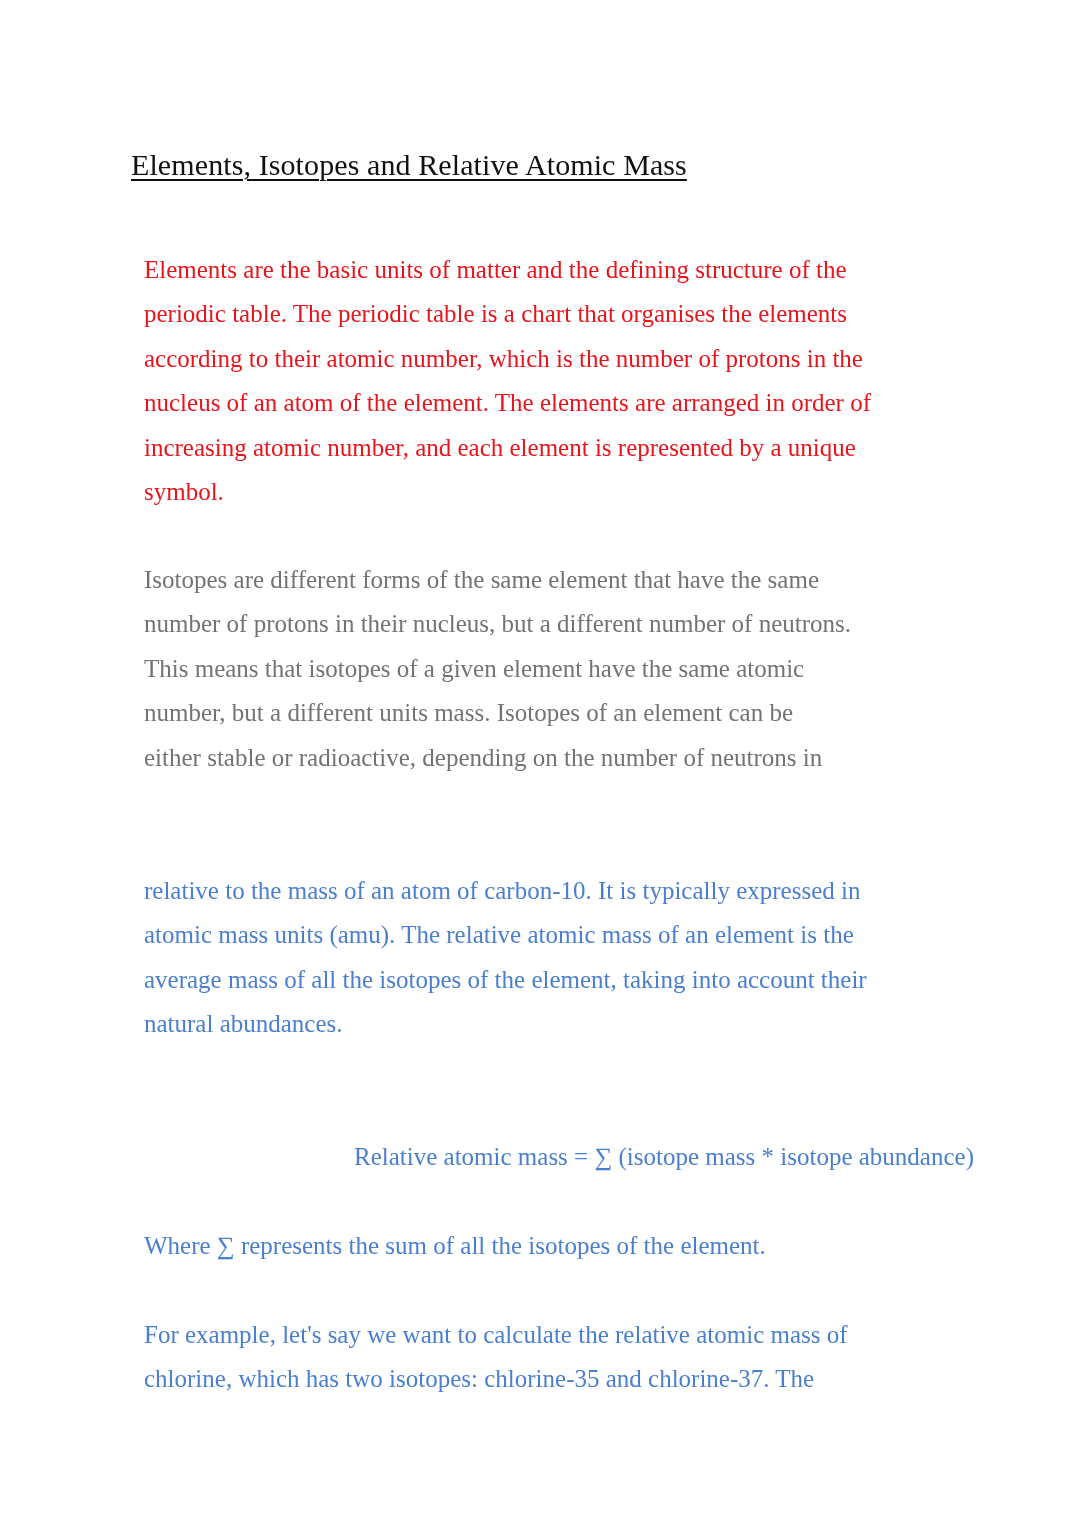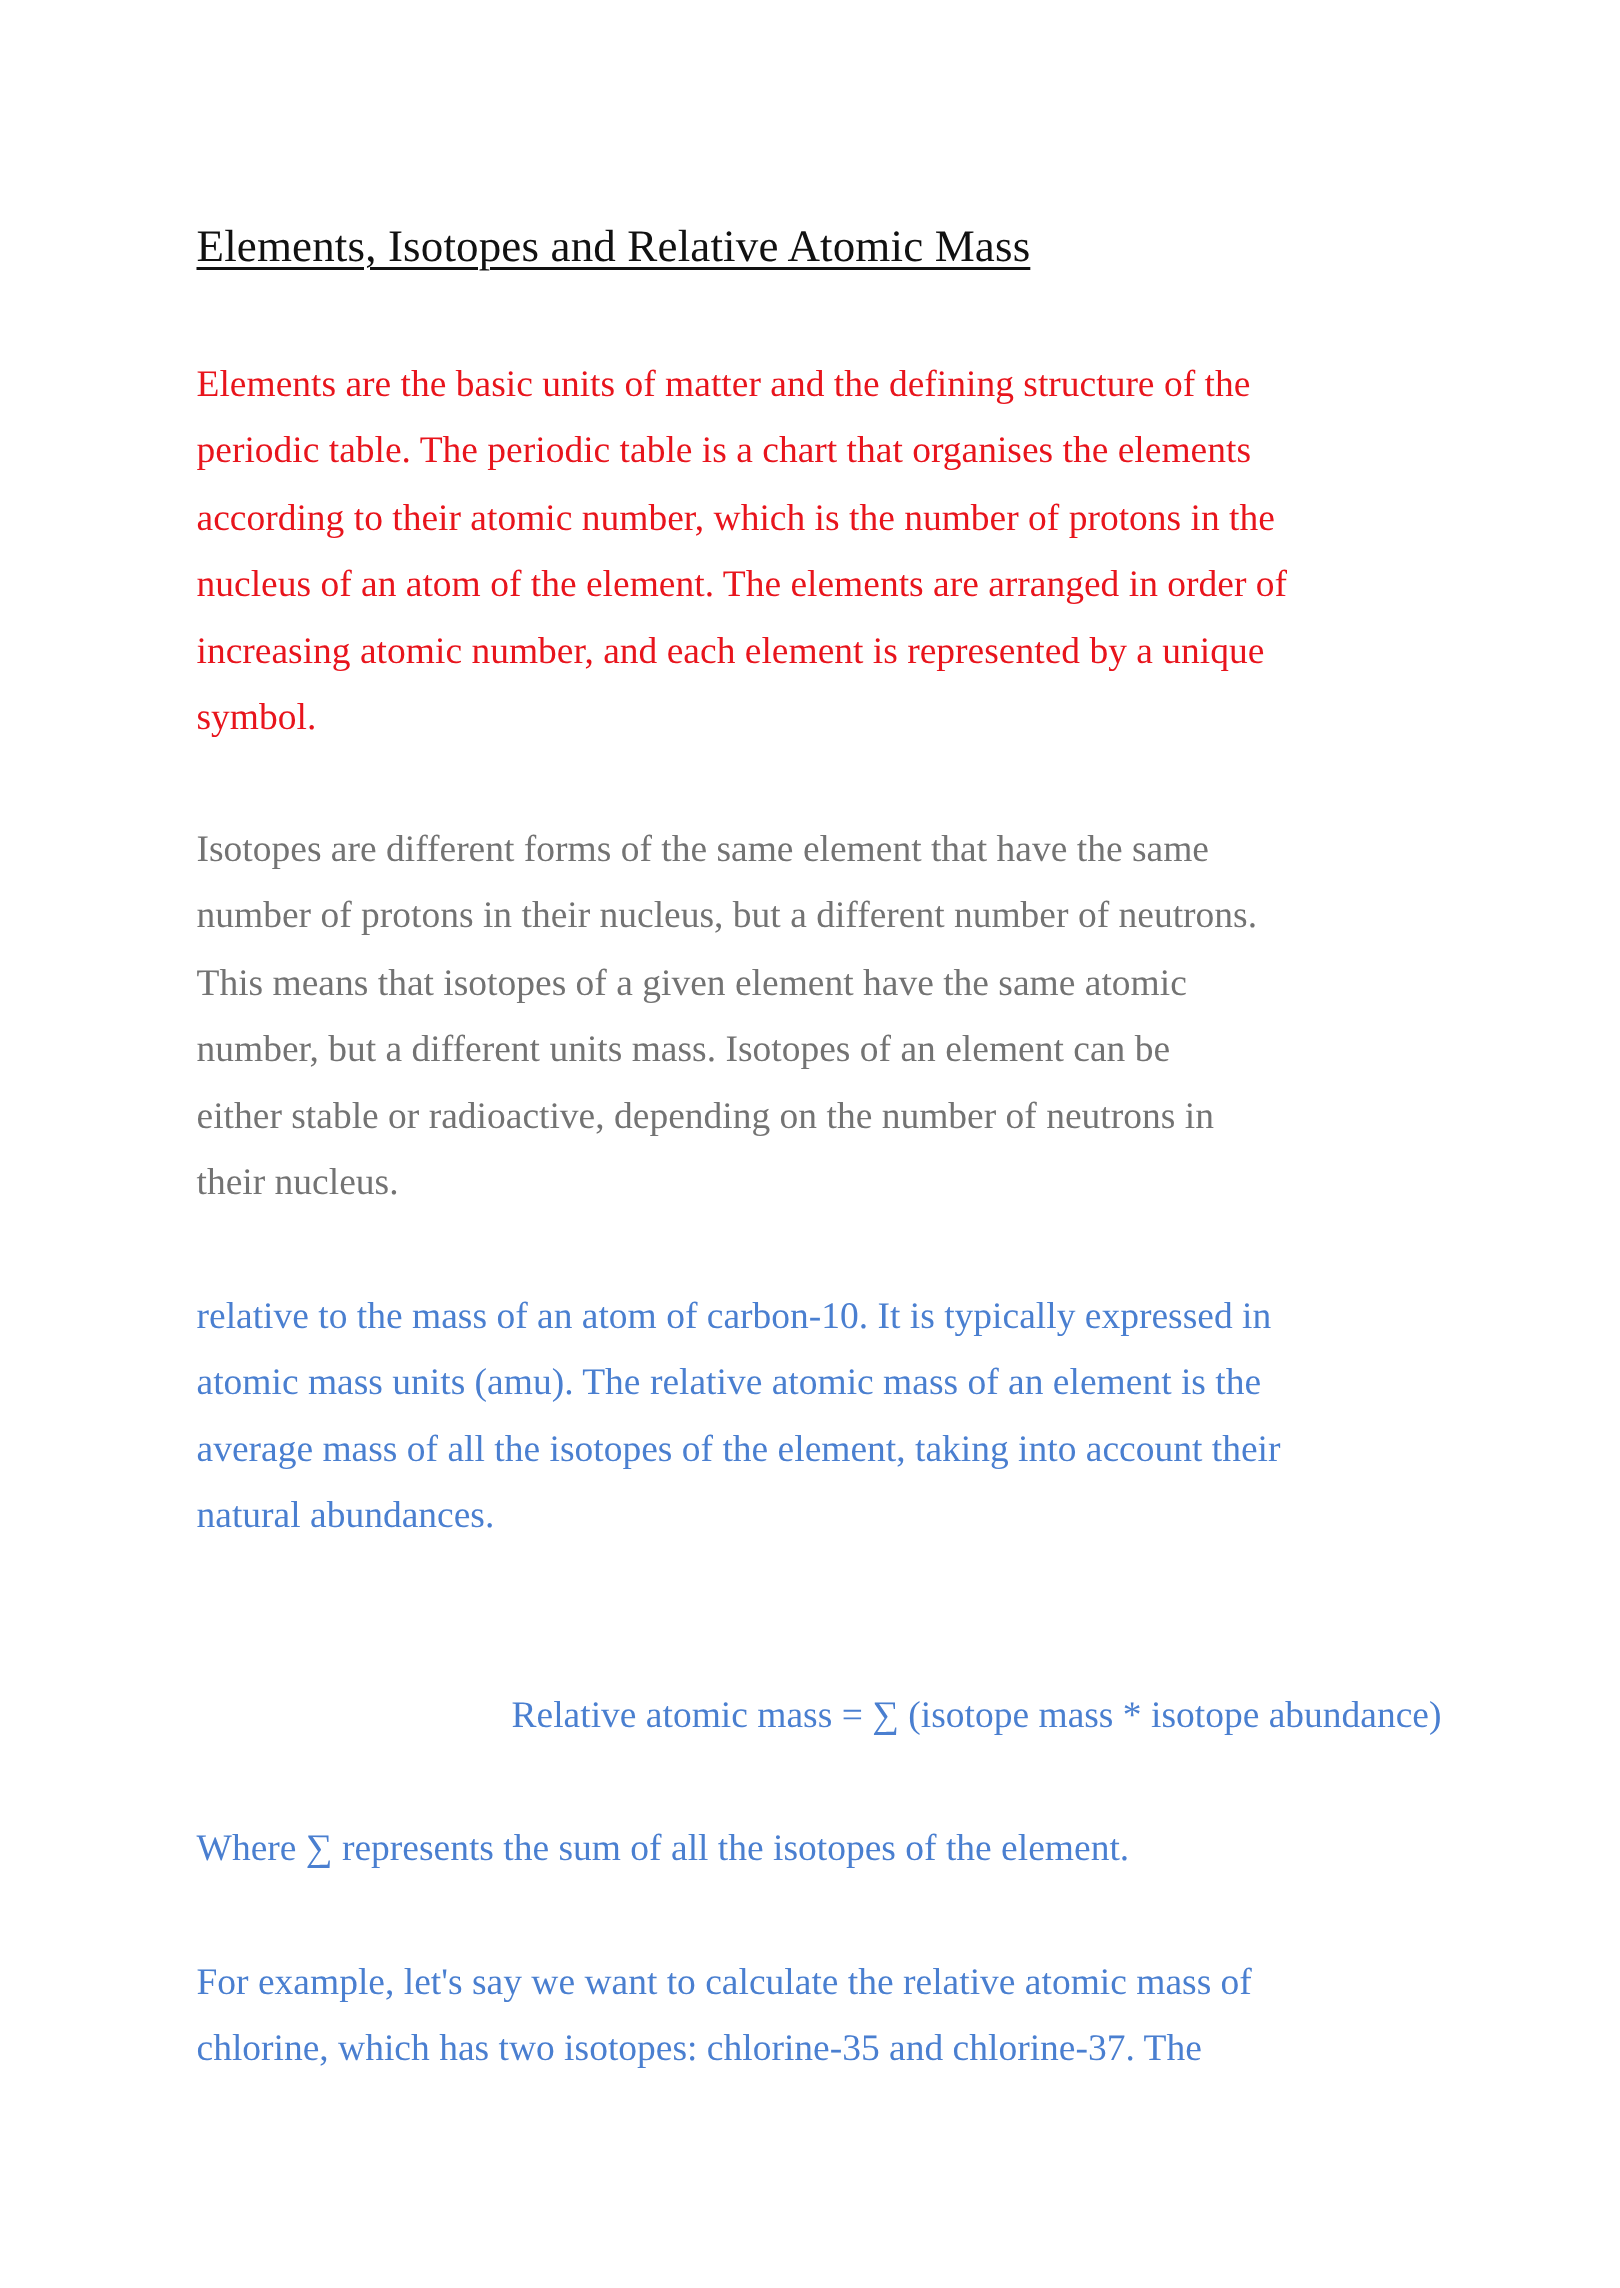--- a/index.html
+++ b/index.html
@@ -4,21 +4,21 @@
   <style>
     html, body { margin: 0; padding: 0; background: #ffffff; }
     body { width: 1080px; height: 1525px; position: relative; overflow: hidden; }
     .page { position: absolute; left: 131px; top: 0; width: 830px; font-family: "Liberation Serif", "DejaVu Serif", serif; }
     .title {
       position: absolute; top: 134px; left: 0;
       font-size: 30px; color: #111111; text-decoration: underline;
       text-decoration-thickness: 2px; text-underline-offset: 4px;
       white-space: nowrap; letter-spacing: 0.1px; margin-top: 14px;
     }
-    .para { position: absolute; left: 0; width: 830px; font-size: 25px; line-height: 44.4px; margin: 0; }
+    .para { position: absolute; left: 0; width: 830px; font-size: 25px; line-height: 44.4px; margin: 13px; }
     .red { color: #e8141c; }
     .green { color: #737373; }
     .blue { color: #4a7fd0; }
     .line { display: block; white-space: nowrap; }
   </style>
 </head>
 <body>
 
 <div class="page">
   <div class="title">Elements, Isotopes and Relative Atomic Mass</div>
@@ -31,21 +31,20 @@
     <span class="line">increasing atomic number, and each element is represented by a unique</span>
     <span class="line">symbol.</span>
   </p>
 
   <p class="para green" style="top:545px;">
     <span class="line">Isotopes are different forms of the same element that have the same</span>
     <span class="line">number of protons in their nucleus, but a different number of neutrons.</span>
     <span class="line">This means that isotopes of a given element have the same atomic</span>
     <span class="line">number, but a different units mass. Isotopes of an element can be</span>
     <span class="line">either stable or radioactive, depending on the number of neutrons in</span>
-    <span class="line">their nucleus.</span>
   </p>
 
   <p class="para blue" style="top:856px;">
     <span class="line">relative to the mass of an atom of carbon-10. It is typically expressed in</span>
     <span class="line">atomic mass units (amu). The relative atomic mass of an element is the</span>
     <span class="line">average mass of all the isotopes of the element, taking into account their</span>
     <span class="line">natural abundances.</span>
   </p>
 
   <p class="para blue" style="top:1122px;text-align:right;">

